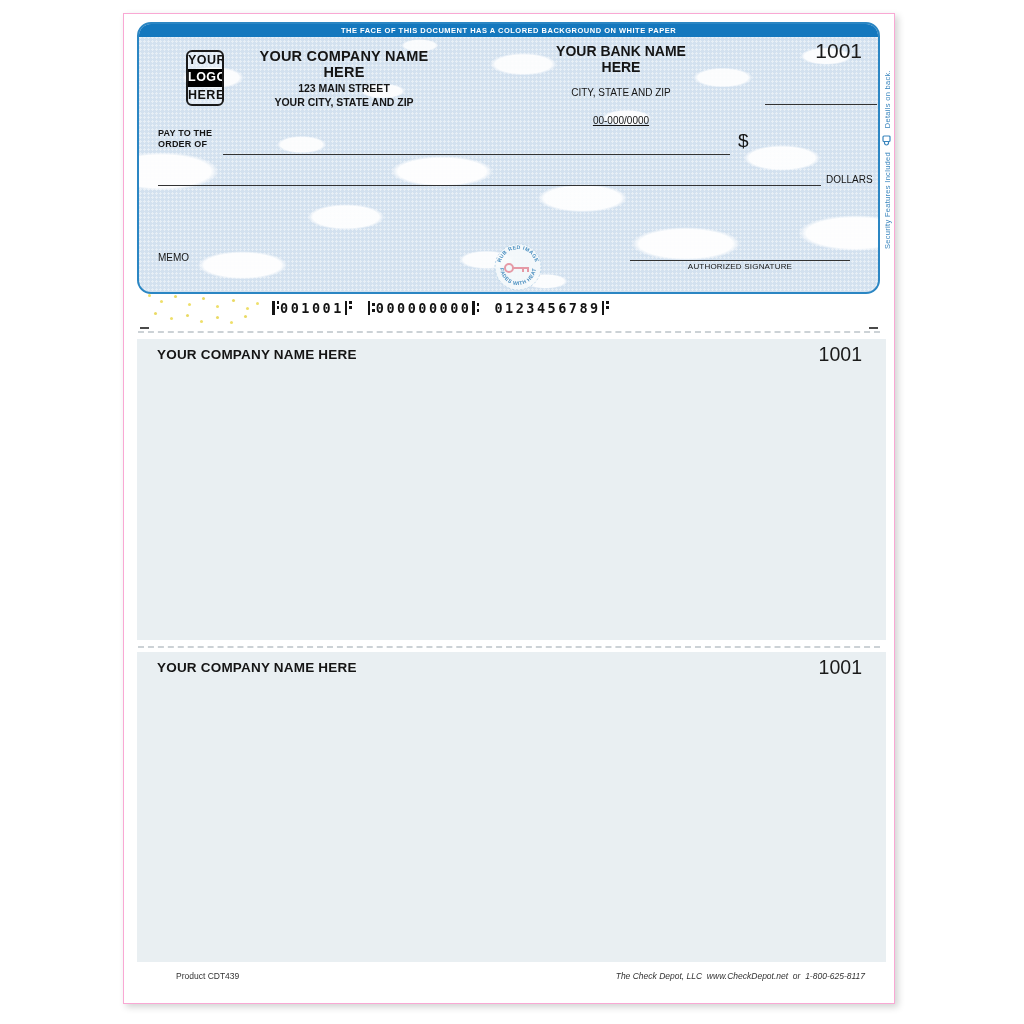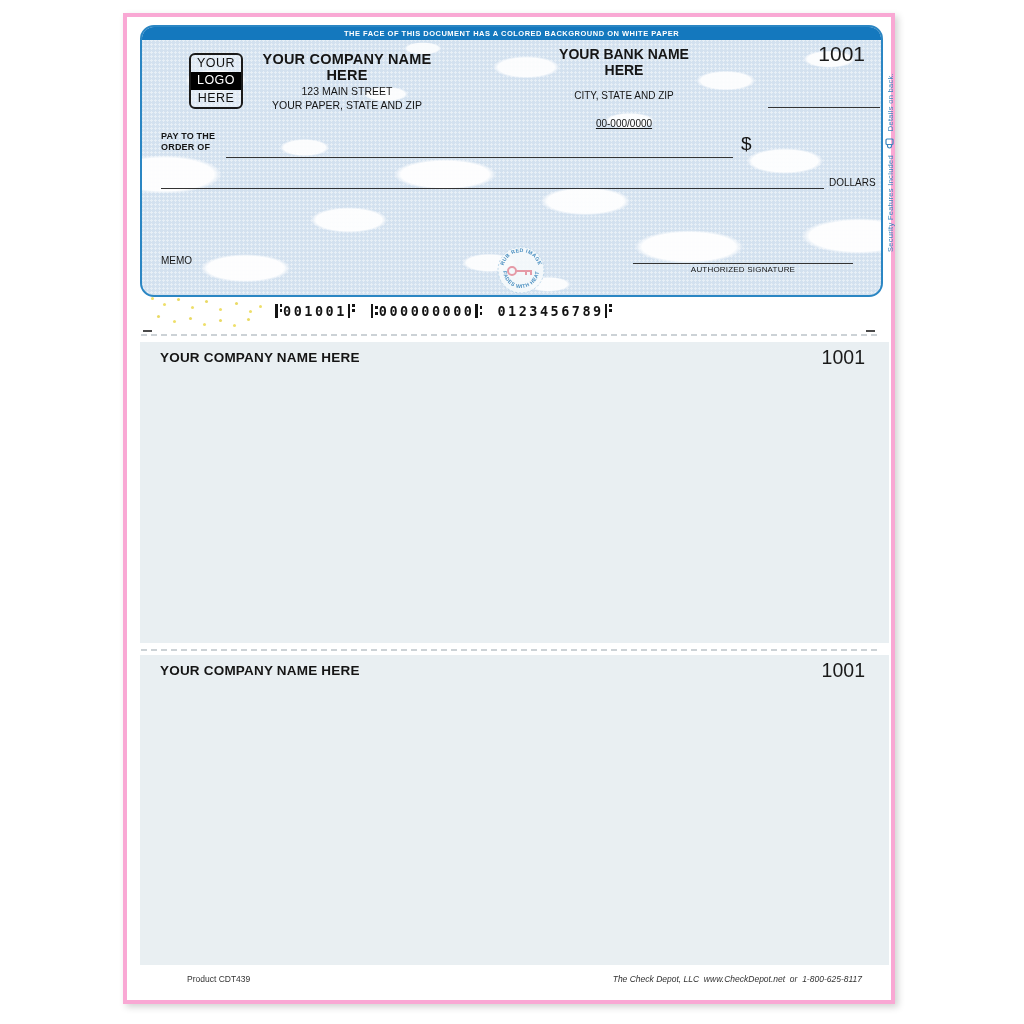--- a/index.html
+++ b/index.html
@@ -1,19 +1,19 @@
 <!DOCTYPE html>
 <html><head>
 <meta charset="utf-8">
 <style>
   * { margin:0; padding:0; box-sizing:border-box; }
   html,body { width:1024px; height:1024px; background:#ffffff;
     font-family:"Liberation Sans", sans-serif; }
   .page { position:absolute; left:123px; top:13px; width:772px; height:991px;
-    background:#ffffff; border:4px solid #f9a8d4;
+    background:#ffffff; border:1px solid #f9a8d4;
     box-shadow:3px 3px 7px rgba(0,0,0,.18); }
 
   
   .check { position:absolute; left:13px; top:8px; width:743px; height:272px;
     border:2px solid #2b86c3; border-radius:14px; overflow:hidden;
     background-color:#d3e1ef;
     background-image:
       radial-gradient(ellipse 90px 30px at 3% 55%, rgba(255,255,255,.95) 55%, rgba(255,255,255,0) 64%),
       radial-gradient(ellipse 50px 18px at 10% 20%, rgba(255,255,255,.9) 52%, rgba(255,255,255,0) 62%),
       radial-gradient(ellipse 70px 22px at 14% 90%, rgba(255,255,255,.95) 55%, rgba(255,255,255,0) 64%),
@@ -34,29 +34,29 @@
       radial-gradient(ellipse 30px 10px at 38% 8%, rgba(255,255,255,.85) 52%, rgba(255,255,255,0) 62%);
   }
   .check::after { content:""; position:absolute; inset:0; pointer-events:none;
     background-image:radial-gradient(circle at 1.5px 1.5px, rgba(255,255,255,.45) 1px, rgba(255,255,255,0) 1.4px);
     background-size:4px 4px; }
   .banner { position:absolute; left:0; top:0; width:100%; height:13px; background:#1478be;
     color:#ffffff; font-size:7.5px; font-weight:bold; letter-spacing:.5px;
     text-align:center; line-height:13px; z-index:3; }
   .check * { z-index:2; }
 
-  .logo-box { position:absolute; left:47px; top:26px; width:54px; height:56px;
+  .logo-box { position:absolute; left:47px; top:26px; width:38px; height:56px;
     border:2px solid #1a1a1a; border-radius:6px; overflow:hidden; text-align:center;
-    font-weight:normal; font-size:12.5px; color:#111; background:rgba(255,255,255,.25); }
+    font-weight:bold; font-size:12.5px; color:#111; background:rgba(255,255,255,.25); }
   .logo-box .row { height:17.3px; line-height:17.5px; letter-spacing:.5px; }
   .logo-box .row.inverse { background:#000; color:#fff; }
 
   .company-block { position:absolute; left:100px; top:24px; width:210px; text-align:center; color:#151515; }
   .company-name { font-size:14.5px; font-weight:bold; letter-spacing:.2px; }
-  .company-addr { font-size:10.5px; margin-top:2px; }
+  .company-addr { font-size:10.5px; margin-top:2px;font-weight:bold; }
 
   .bank-block { position:absolute; left:398px; top:19px; width:168px; text-align:center; color:#151515; }
   .bank-name { font-size:14px; font-weight:bold; }
   .bank-addr { font-size:10px; margin-top:12px; }
   .bank-fraction { font-size:10px; margin-top:17px;text-decoration:underline; }
 
   .check-number { position:absolute; right:16px; top:15px; font-size:21px; color:#1a1a1a; }
   .date-line { position:absolute; left:626px; top:80px; width:112px; border-bottom:1.5px solid #333; }
 
   .payto { position:absolute; left:19px; top:104px; font-size:9px; font-weight:bold;
@@ -100,41 +100,41 @@
   
   .perf { position:absolute; left:14px; right:14px; border-top:2px dashed #ccd2d6; }
   .perf-mark { position:absolute; width:9px; height:2px; background:#4a4a4a; }
 
   .stub { position:absolute; left:13px; width:749px; background:#e9eff2; }
   .stub-company { position:absolute; left:20px; top:8px; font-size:13.5px; font-weight:bold;
     color:#151515; letter-spacing:.2px; }
   .stub-number { position:absolute; right:24px; top:4px; font-size:19.5px; color:#1a1a1a; }
 
   
-  .footer-left { position:absolute; left:40px; top:957px; font-size:8.5px; color:#333;padding-left:20px; }
+  .footer-left { position:absolute; left:32px; top:957px; font-size:8.5px; color:#333;padding-left:20px; }
   .footer-right { position:absolute; right:29px; top:957px; font-size:8.5px; color:#333; white-space:pre;font-style:italic; }
 </style>
 </head>
 <body>
 
 <div class="page">
 
   <div class="check">
     <div class="banner">THE FACE OF THIS DOCUMENT HAS A COLORED BACKGROUND ON WHITE PAPER</div>
 
     <div class="logo-box">
       <div class="row">YOUR</div>
       <div class="row inverse">LOGO</div>
       <div class="row">HERE</div>
     </div>
 
     <div class="company-block">
       <div class="company-name">YOUR COMPANY NAME HERE</div>
       <div class="company-addr">123 MAIN STREET</div>
-      <div class="company-addr">YOUR PAPER, STATE AND ZIP</div>
+      <div class="company-addr">YOUR CITY, STATE AND ZIP</div>
     </div>
 
     <div class="bank-block">
       <div class="bank-name">YOUR BANK NAME HERE</div>
       <div class="bank-addr">CITY, STATE AND ZIP</div>
       <div class="bank-fraction">00-000/0000</div>
     </div>
 
     <div class="check-number">1001</div>
     <div class="date-line"></div>

